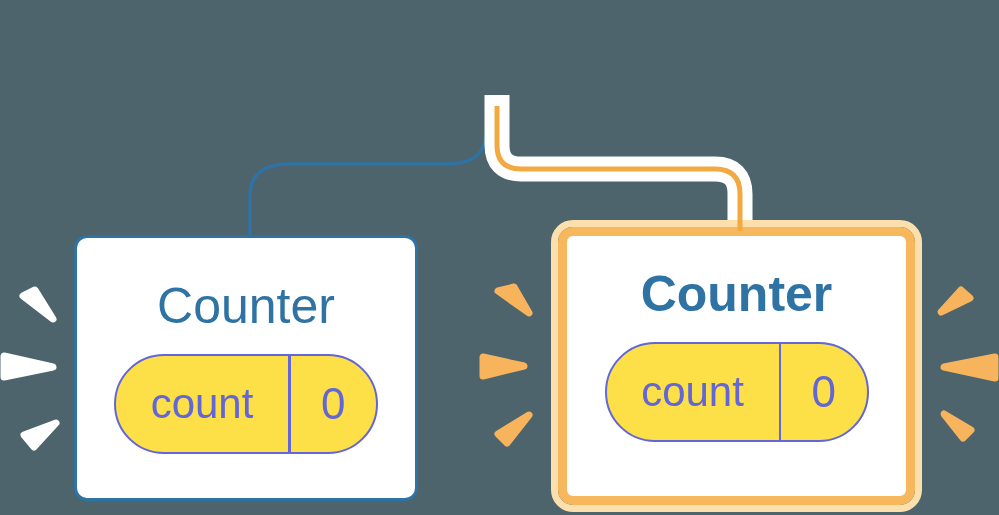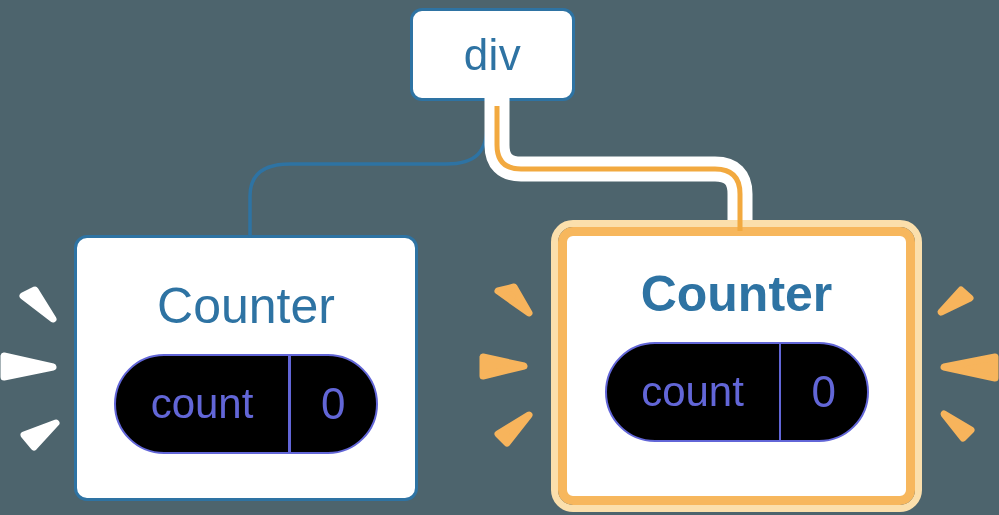--- a/index.html
+++ b/index.html
@@ -35,36 +35,33 @@
     width:100%;height:100%;box-sizing:border-box;
     border:9px solid var(--orange,#F7B75D);border-radius:15px;background:#fff;
     display:flex;flex-direction:column;align-items:center;
   }
   .card-right-inner .card-title{margin-top:32px;font-size:50px;line-height:52px;font-weight:700;color:var(--blue,#2E73A3);}
 
   
   .pill{
     margin-top:22px;width:264px;height:100px;box-sizing:border-box;
     border:2.5px solid var(--purple,#6266D7);border-radius:52px;
-    display:flex;align-items:stretch;overflow:hidden;background:#000000;
+    display:flex;align-items:stretch;overflow:hidden;background:#fde047;
   }
   .pill .key-cell{width:172px;display:flex;align-items:center;justify-content:center;}
   .pill .divider{width:2.5px;background:var(--purple,#6266D7);}
   .pill .value-cell{flex:1;display:flex;align-items:center;justify-content:center;}
   .pill .key-text{font-size:42px;color:var(--purple,#6266D7);}
   .pill .value-text{font-size:44px;color:var(--purple,#6266D7);}
 </style>
 </head>
 <body>
 
 <div class="canvas">
 
-  <div class="root-node">
-    <span class="label">div</span>
-  </div>
 
   <div class="card-left">
     <div class="card-title">Counter</div>
     <div class="pill">
       <div class="key-cell">
         <span class="key-text">count</span>
       </div>
       <div class="divider"></div>
       <div class="value-cell">
         <span class="value-text">0</span>

